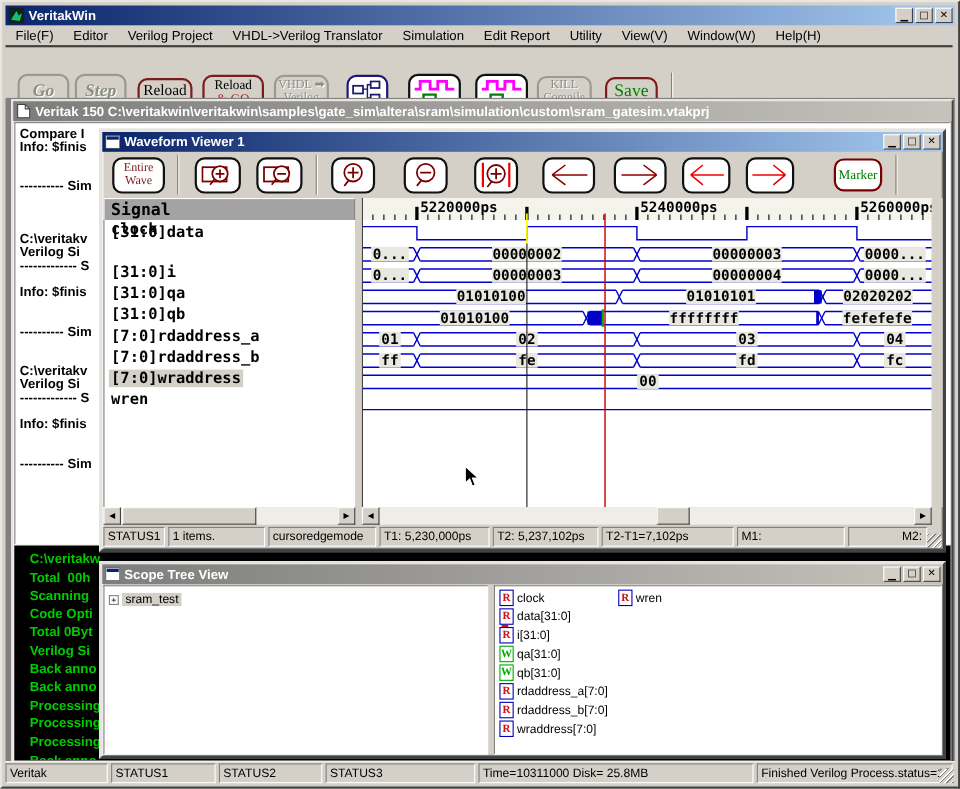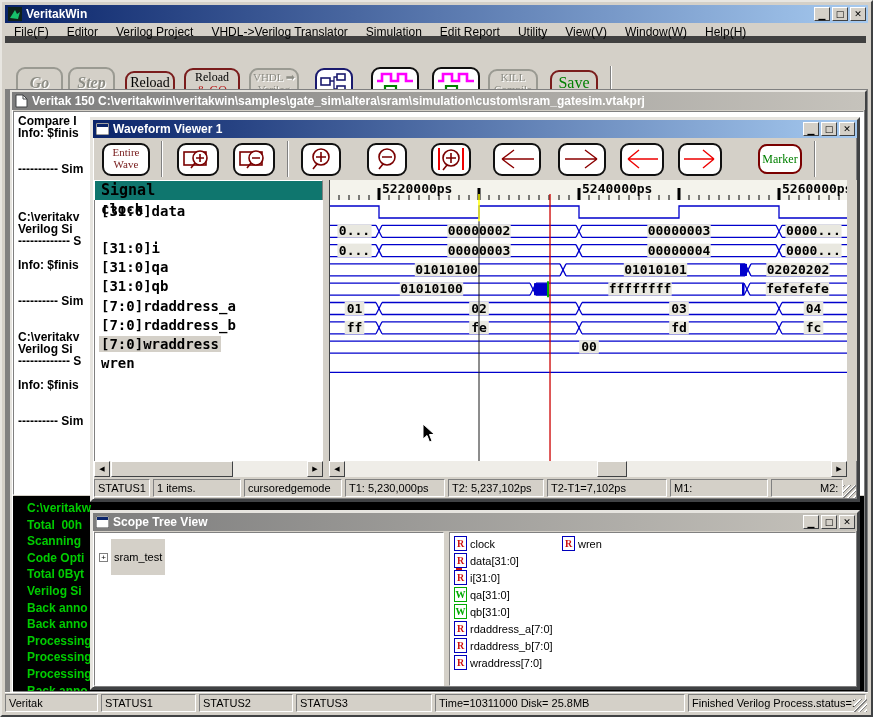--- a/index.html
+++ b/index.html
@@ -10,22 +10,22 @@
   .titlebar{position:absolute;display:flex;align-items:center;height:18px;color:#fff;font-weight:bold;
             padding-left:3px;overflow:hidden}
   .tb-active{background:linear-gradient(90deg,#0a246a,#a6caf0)}
   .tb-inactive{background:linear-gradient(90deg,#7d7d7d,#c6c3bc)}
   .tb-title{margin-left:4px;white-space:nowrap;font-size:12px}
   .capbtns{margin-left:auto;display:flex;gap:2px;padding-right:2px}
   .capbtn{width:16px;height:14px;background:#d4d0c8;border:1px solid;border-color:#fff #404244 #404244 #fff;
           display:flex;align-items:center;justify-content:center;font-size:9px;color:#000;font-weight:bold;
           font-family:"DejaVu Sans",sans-serif;line-height:1}
   .glyph-min{align-items:flex-end}
-  .menu{position:absolute;left:3px;top:21px;right:5px;height:20px;display:flex;
-        border-bottom:7px solid #404040}
+  .menu{position:absolute;left:3px;top:21px;right:5px;height:20px;display:flex;align-items:center;
+        border-bottom:2px solid #404040}
   .menu-item{padding:2px 9px;color:#000;white-space:nowrap}
   .toolbar{position:absolute;left:3px;top:60px;right:3px;height:44px;display:flex;align-items:center;
            border-bottom:1px solid #b8b5ae}
   .tbtn{border-radius:9px;display:flex;flex-direction:column;align-items:center;justify-content:center;
         text-align:center;line-height:1.05;background:transparent}
   .tbtn-dis{color:#8d8d85;text-shadow:1px 1px 0 #fff;border:2px solid #9a9a92}
   .tbtn-red{border:2px solid #7a1c1c}
   .serif{font-family:"Liberation Serif",serif}
   .icbtn{background:#fff;border:2px solid #101010;border-radius:9px;display:flex;align-items:center;justify-content:center}
   .tsep{width:2px;height:36px;margin:0 6px;border-left:1px solid #808080;border-right:1px solid #fff}
@@ -41,21 +41,21 @@
               color:#000;padding:3px 0 0 4px}
   #console{position:absolute;left:1px;top:404px;right:1px;bottom:1px;background:#000;overflow:hidden}
   #console pre{font-family:"Liberation Sans",sans-serif;font-weight:bold;font-size:12px;line-height:16.6px;
                color:#00cc00;padding:4px 0 0 14px}
   
   #wfwin{left:85px;top:28px;width:770px;height:385px}
   #wfwin .titlebar{left:0;top:0;right:0}
   .wtoolbar{position:absolute;left:0;top:19px;right:0;height:40px;display:flex;align-items:center}
   .wbtn{background:#fff;border:2px solid #101010;border-radius:9px;height:33px;display:flex;
         align-items:center;justify-content:center;flex-direction:column}
-  #sighdr{position:absolute;left:1px;top:60px;width:229px;height:32px;background:#0f766e;
+  #sighdr{position:absolute;left:1px;top:60px;width:229px;height:32px;background:#a3a3a3;
           border:1px solid;border-color:#fff #808080 #808080 #fff;
           font-family:"DejaVu Sans Mono",monospace;font-weight:bold;font-size:15px;padding:0 0 0 6px;line-height:18px}
   #siglist{position:absolute;left:1px;top:80px;width:229px;height:261px;background:#fff;overflow:hidden;
            border-left:1px solid #808080}
   .sigrow{position:absolute;left:0;width:229px;height:19px;font-family:"DejaVu Sans Mono",monospace;
           font-weight:bold;font-size:14px;padding-left:4px;white-space:nowrap}
   .sigrow span{padding:0 2px}
   .sigrow.sel span{background:#d4d0c8}
   #splitter{position:absolute;left:230px;top:60px;width:6px;height:281px;background:#d4d0c8}
   #wavepane{position:absolute;left:236px;top:60px;width:518px;height:281px;background:#fff;
@@ -78,21 +78,21 @@
   #scopeR{position:absolute;left:356px;top:19px;right:1px;bottom:1px;background:#fff;overflow:hidden;
           border:1px solid;border-color:#808080 #fff #fff #808080}
   .scopeitem{position:absolute;display:flex;align-items:center;font-size:11px;white-space:nowrap}
   .sicon{width:13px;height:15px;border:1px solid #0000bb;background:#fff;color:#cc1111;font-weight:bold;
          font-size:10px;display:flex;align-items:center;justify-content:center;margin-right:3px;
          font-family:"Liberation Serif",serif;flex:none;position:relative}
   .sicon.w{border-color:#00aa00;color:#00aa00}
   .sicon.marked:before{content:"";position:absolute;left:1px;right:4px;top:-3px;height:2px;background:#cc1111}
   .plusbox{width:9px;height:9px;border:1px solid #808080;background:#fff;font-size:8px;line-height:7px;
            text-align:center;color:#000;margin-right:3px;flex:none}
-  .treelabel{background:#d4d0c8;padding:12px 3px}
+  .treelabel{background:#d4d0c8;padding:0 3px}
   
   #mainstatus{left:3px;right:3px;bottom:2px;height:21px;border-top:1px solid #fff;padding-left:0}
   text{user-select:none}
 </style>
 </head>
 <body>
 
 <div id="app">
 
   <div class="titlebar tb-active" style="left:3px;top:3px;right:3px">

